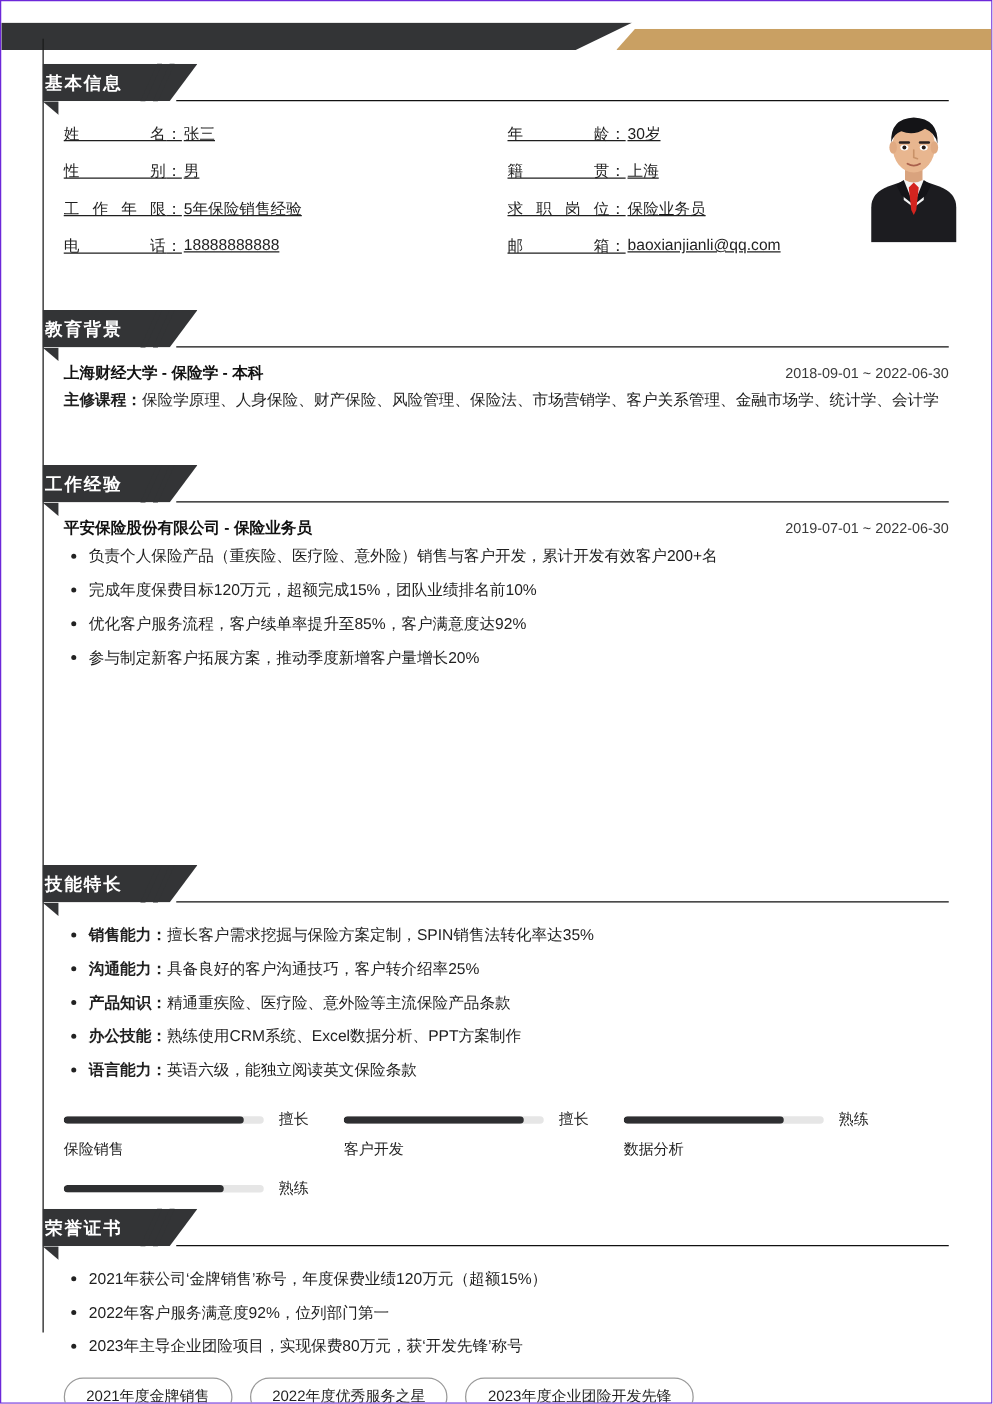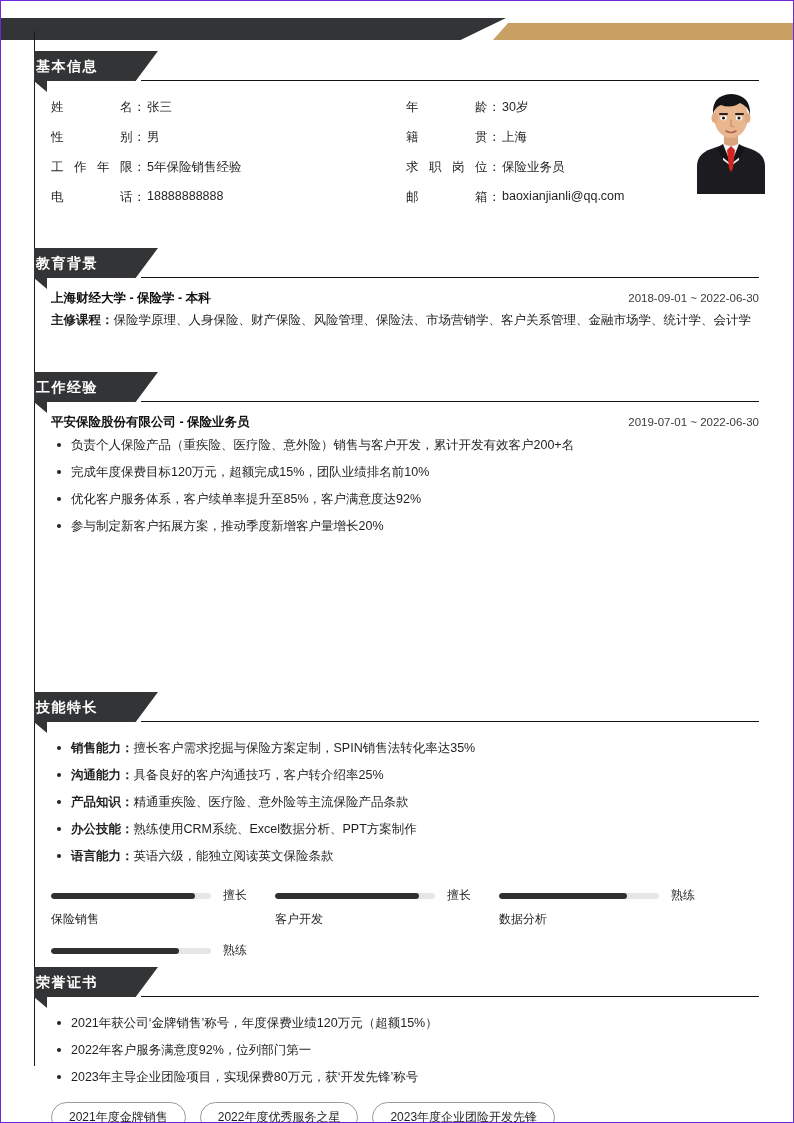--- a/index.html
+++ b/index.html
@@ -61,21 +61,21 @@
   }
 
   
   .sec-body { position: relative; padding-left: 50px; padding-right: 36px; padding-top: 9px; }
 
   
   .info-grid {
     display: grid; grid-template-columns: 355px 1fr;
     row-gap: 13px; padding-top: 6px; padding-right: 130px;
   }
-  .info-row { display: flex; font-size: 12.5px; color: #1f1f1f; }
+  .info-row { display: flex; font-size: 12.5px; color: #1f1f1f; text-decoration: underline; }
   .info-label {
     display: inline-block; width: 82px;
     text-align: justify; text-align-last: justify;
     letter-spacing: 0.5px;
   }
   .info-colon { width: 14px; display: inline-block; }
   .info-value { white-space: nowrap; }
 
   .photo {
     position: absolute; right: 18px; top: 0px;
@@ -261,21 +261,21 @@
     <div class="sec-body">
 
       <div>
         <div class="entry-head">
           <span class="entry-title">平安保险股份有限公司 - 保险业务员</span>
           <span class="entry-date">2019-07-01 ~ 2022-06-30</span>
         </div>
         <ul class="bullets">
           <li>负责个人保险产品（重疾险、医疗险、意外险）销售与客户开发，累计开发有效客户200+名</li>
           <li>完成年度保费目标120万元，超额完成15%，团队业绩排名前10%</li>
-          <li>优化客户服务体系，客户续单率提升至85%，客户满意度达92%</li>
+          <li>优化客户服务流程，客户续单率提升至85%，客户满意度达92%</li>
           <li>参与制定新客户拓展方案，推动季度新增客户量增长20%</li>
         </ul>
       </div>
 
 
     </div>
   </div>
 
   <div class="section" style="top:691px;">
     <div class="sec-head">

